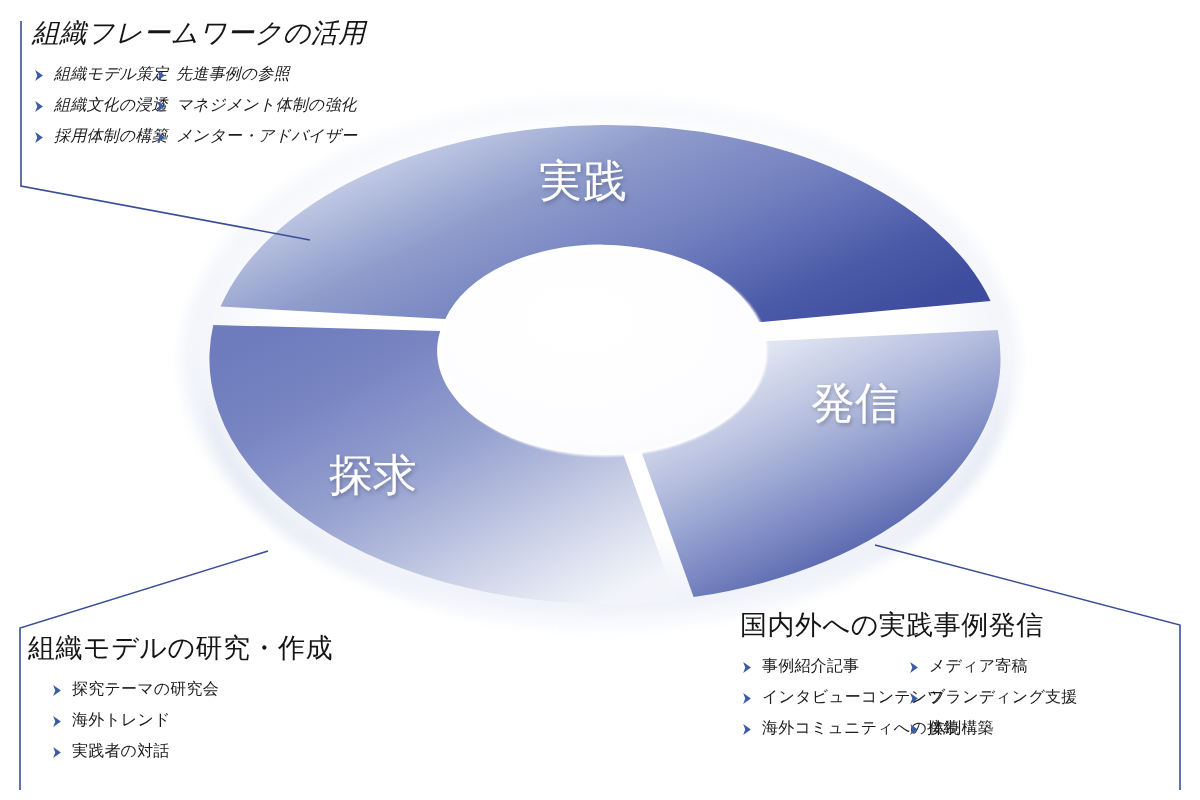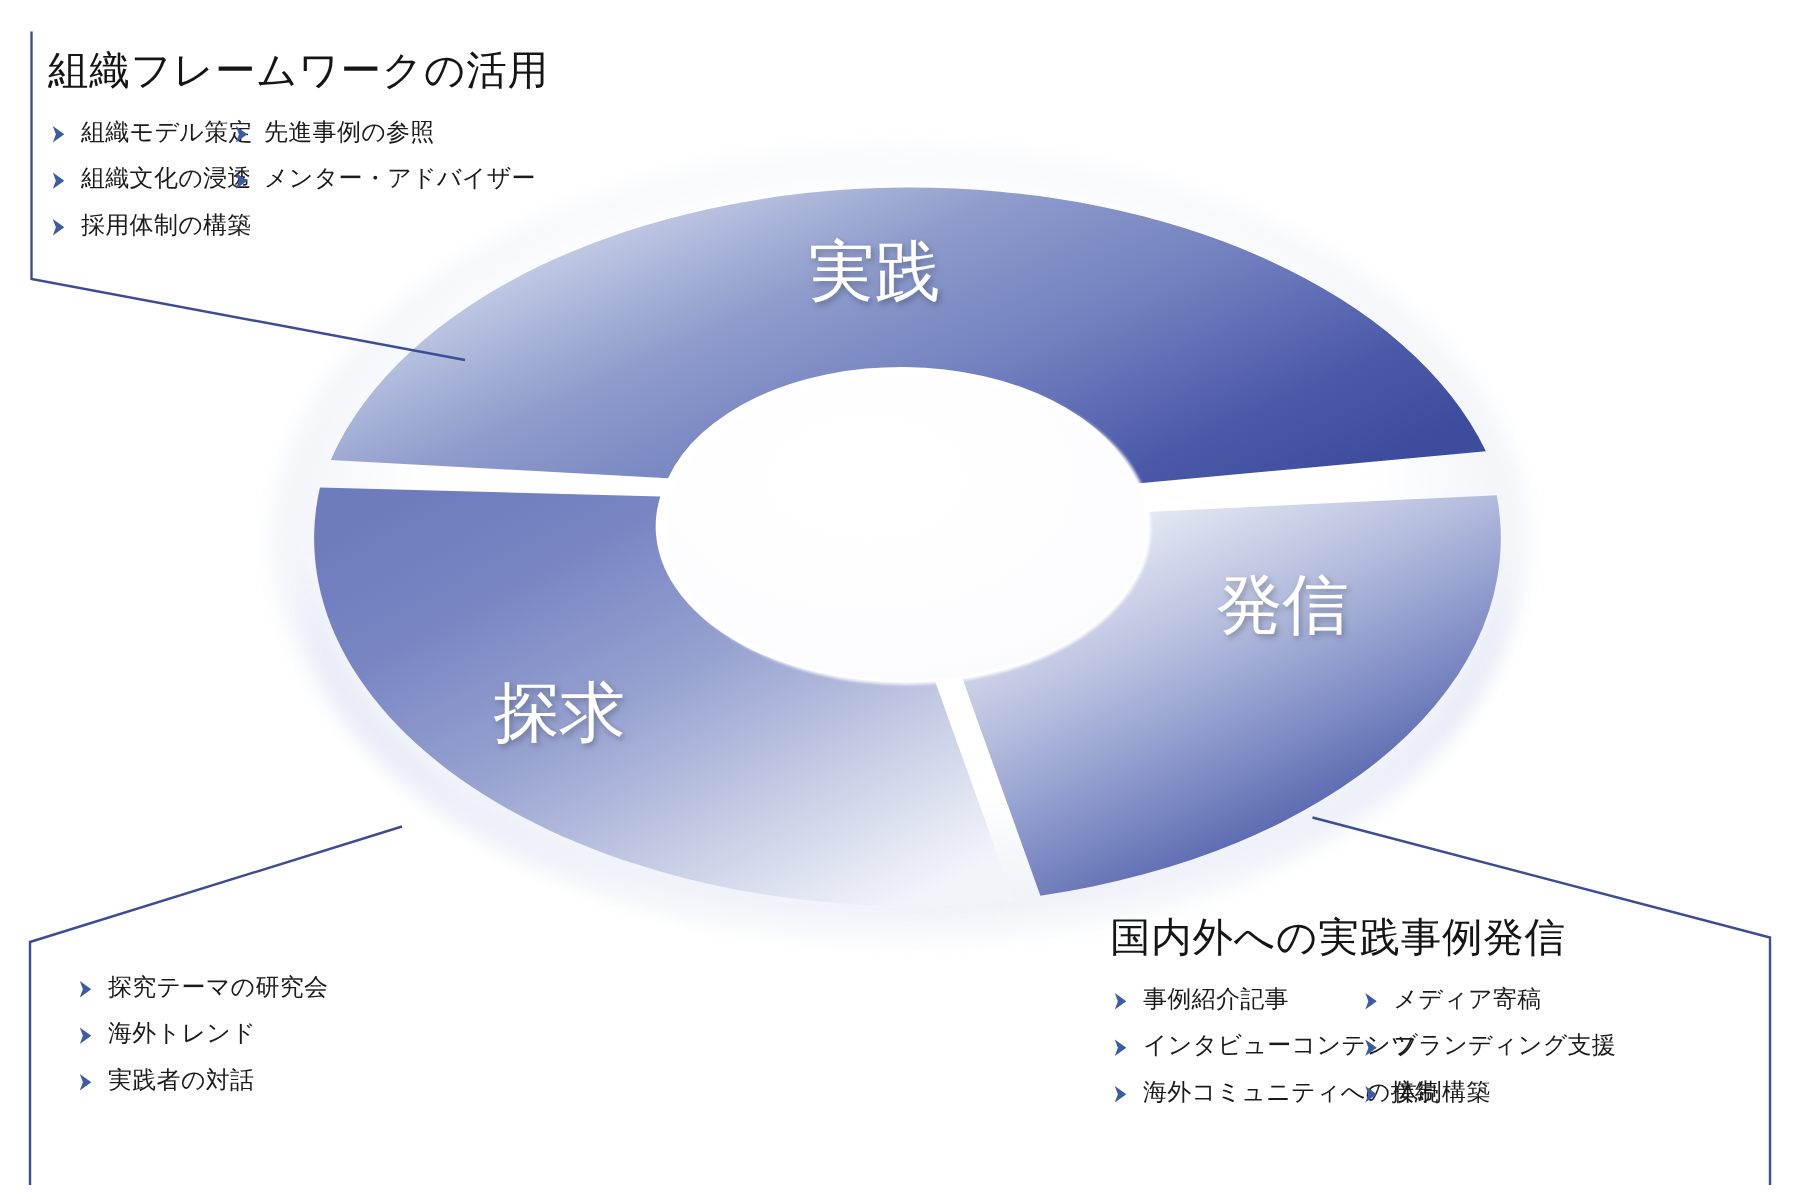--- a/index.html
+++ b/index.html
@@ -41,21 +41,21 @@
     top:1px;
   }
   .chev svg{display:block;}
   .item-label{
     font-size:16px;
     color:#1b1b1b;
     letter-spacing:0.2px;
   }
 
   
-  #block-framework{left:32px;top:32px;}
+  #block-framework{left:32px;top:18px;font-style:italic;}
   #block-framework .col-1{width:100px;}
   #block-research{left:28px;top:633px;}
   #block-research .col-1{width:106px;}
   #block-broadcast{left:740px;top:610px;}
   #block-broadcast .col-1{width:145px;}
 
   .col-gap{width:22px;}
 </style>
 </head>
 <body>
@@ -203,27 +203,36 @@
               </svg>
           </span>
           <span class="item-label">先進事例の参照</span>
         </div>
         <div class="item">
           <span class="chev">
             <svg width="15" height="15" viewBox="0 0 16 16">
                 <path d="M3.4 2.2 L11.6 8 L3.4 13.8 L5.6 8 Z" fill="#3b5ba5"></path>
               </svg>
           </span>
+          <span class="item-label">マネジメント体制の強化</span>
+        </div>
+        <div class="item">
+          <span class="chev">
+            <svg width="15" height="15" viewBox="0 0 16 16">
+                <path d="M3.4 2.2 L11.6 8 L3.4 13.8 L5.6 8 Z" fill="#3b5ba5"></path>
+              </svg>
+          </span>
           <span class="item-label">メンター・アドバイザー</span>
         </div>
       </div>
     </div>
   </div>
 
   <div class="block" id="block-research">
+    <div class="block-title">組織モデルの研究・作成</div>
     <div class="items">
       <div class="col-gap"></div>
       <div class="col col-2">
         <div class="item">
           <span class="chev">
             <svg width="15" height="15" viewBox="0 0 16 16">
                 <path d="M3.4 2.2 L11.6 8 L3.4 13.8 L5.6 8 Z" fill="#3b5ba5"></path>
               </svg>
           </span>
           <span class="item-label">探究テーマの研究会</span>

